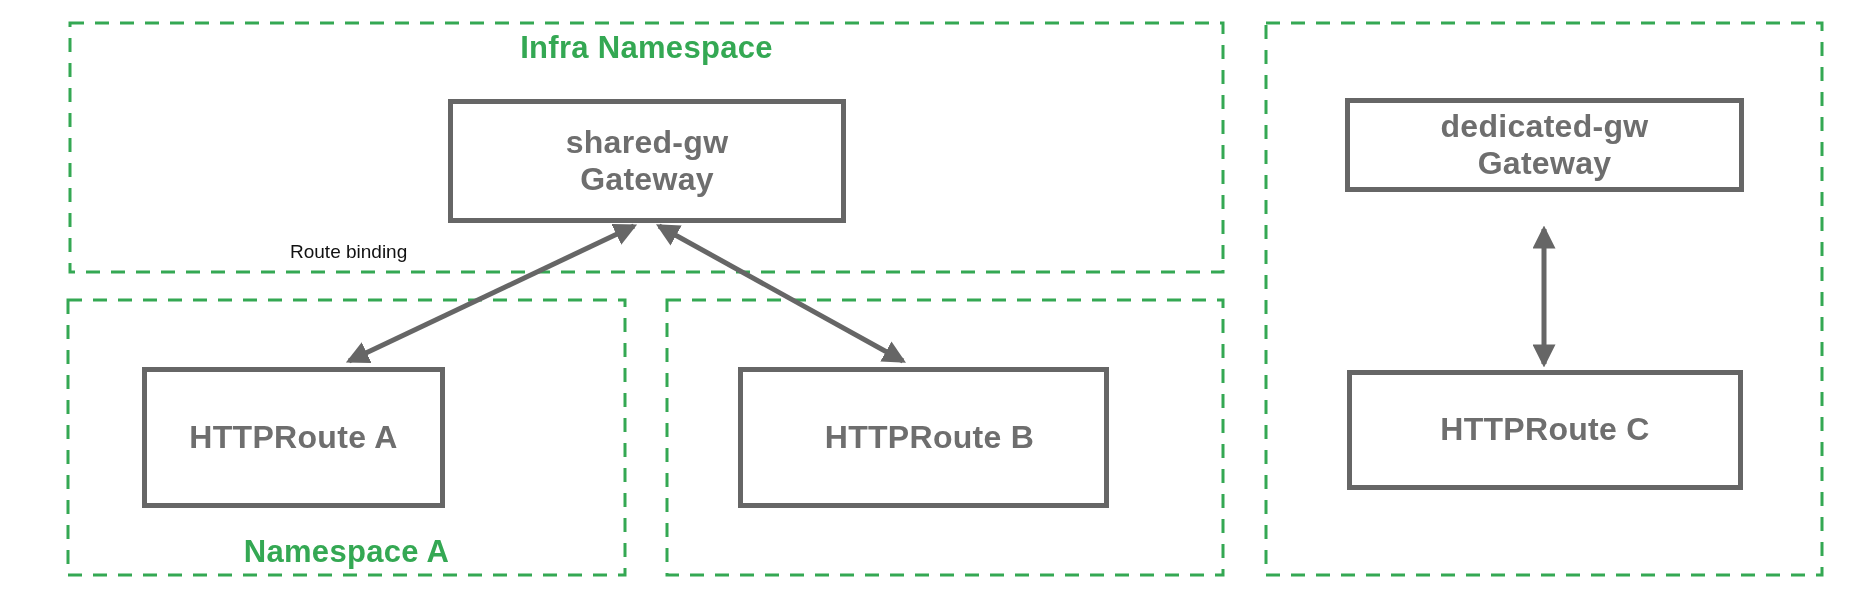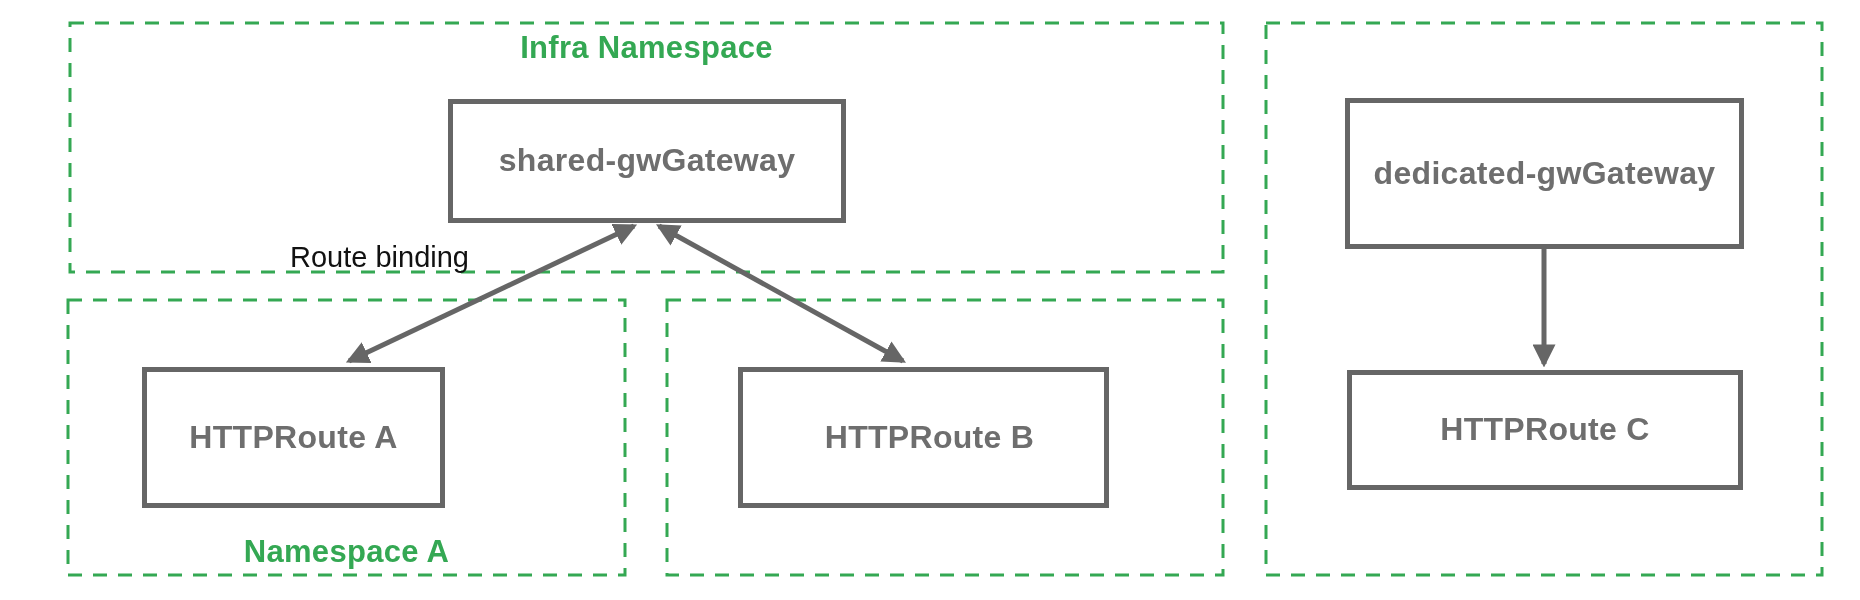--- a/index.html
+++ b/index.html
@@ -37,52 +37,53 @@
     stroke: var(--gray);
     stroke-width: 5;
     fill: none;
   }
   .node {
     position: absolute;
     box-sizing: border-box;
     border: 5px solid var(--gray);
     background: #ffffff;
     display: flex;
+    flex-direction: column;
     align-items: center;
     justify-content: center;
     font-weight: bold;
     font-size: 32px;
     line-height: 1.17;
     letter-spacing: 0.3px;
     color: var(--node-text);
     text-align: center;
   }
   .node-shared-gw   { left: 448px;  top: 99px;  width: 398px; height: 124px; }
   .node-route-a     { left: 142px;  top: 367px; width: 303px; height: 141px; }
   .node-route-b     { left: 738px;  top: 367px; width: 371px; height: 141px; padding-left: 12px; }
-  .node-dedicated-gw{ left: 1345px; top: 98px;  width: 399px; height: 151px; }
+  .node-dedicated-gw{ left: 1345px; top: 98px;  width: 399px; height: 94px; }
   .node-route-c     { left: 1347px; top: 370px; width: 396px; height: 120px; }
   .ns-label {
     position: absolute;
     font-weight: bold;
     font-size: 31px;
     color: var(--green);
     text-align: center;
     letter-spacing: 0.3px;
     white-space: nowrap;
   }
   .ns-label-infra { left: 70px;   top: 30px;  width: 1153px; }
   .ns-label-a     { left: 68px;   top: 534px; width: 557px; }
   .ns-label-b     { left: 667px;  top: 534px; width: 556px; }
   .ns-label-c     { left: 1266px; top: 534px; width: 556px; }
   .route-binding {
     position: absolute;
     left: 290px;
     top: 241px;
-    font-size: 29px;
+    font-size: 19px;
     font-weight: 400;
     color: var(--annotation);
     white-space: nowrap;
   }
 </style>
 </head>
 <body>
 
 <div class="canvas">
 

